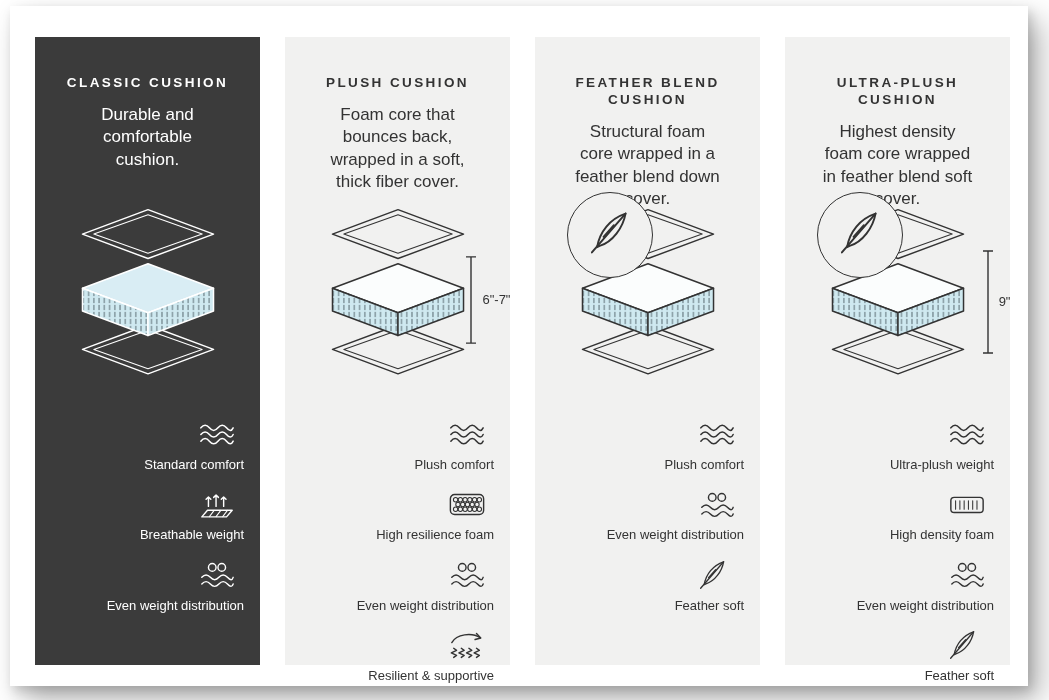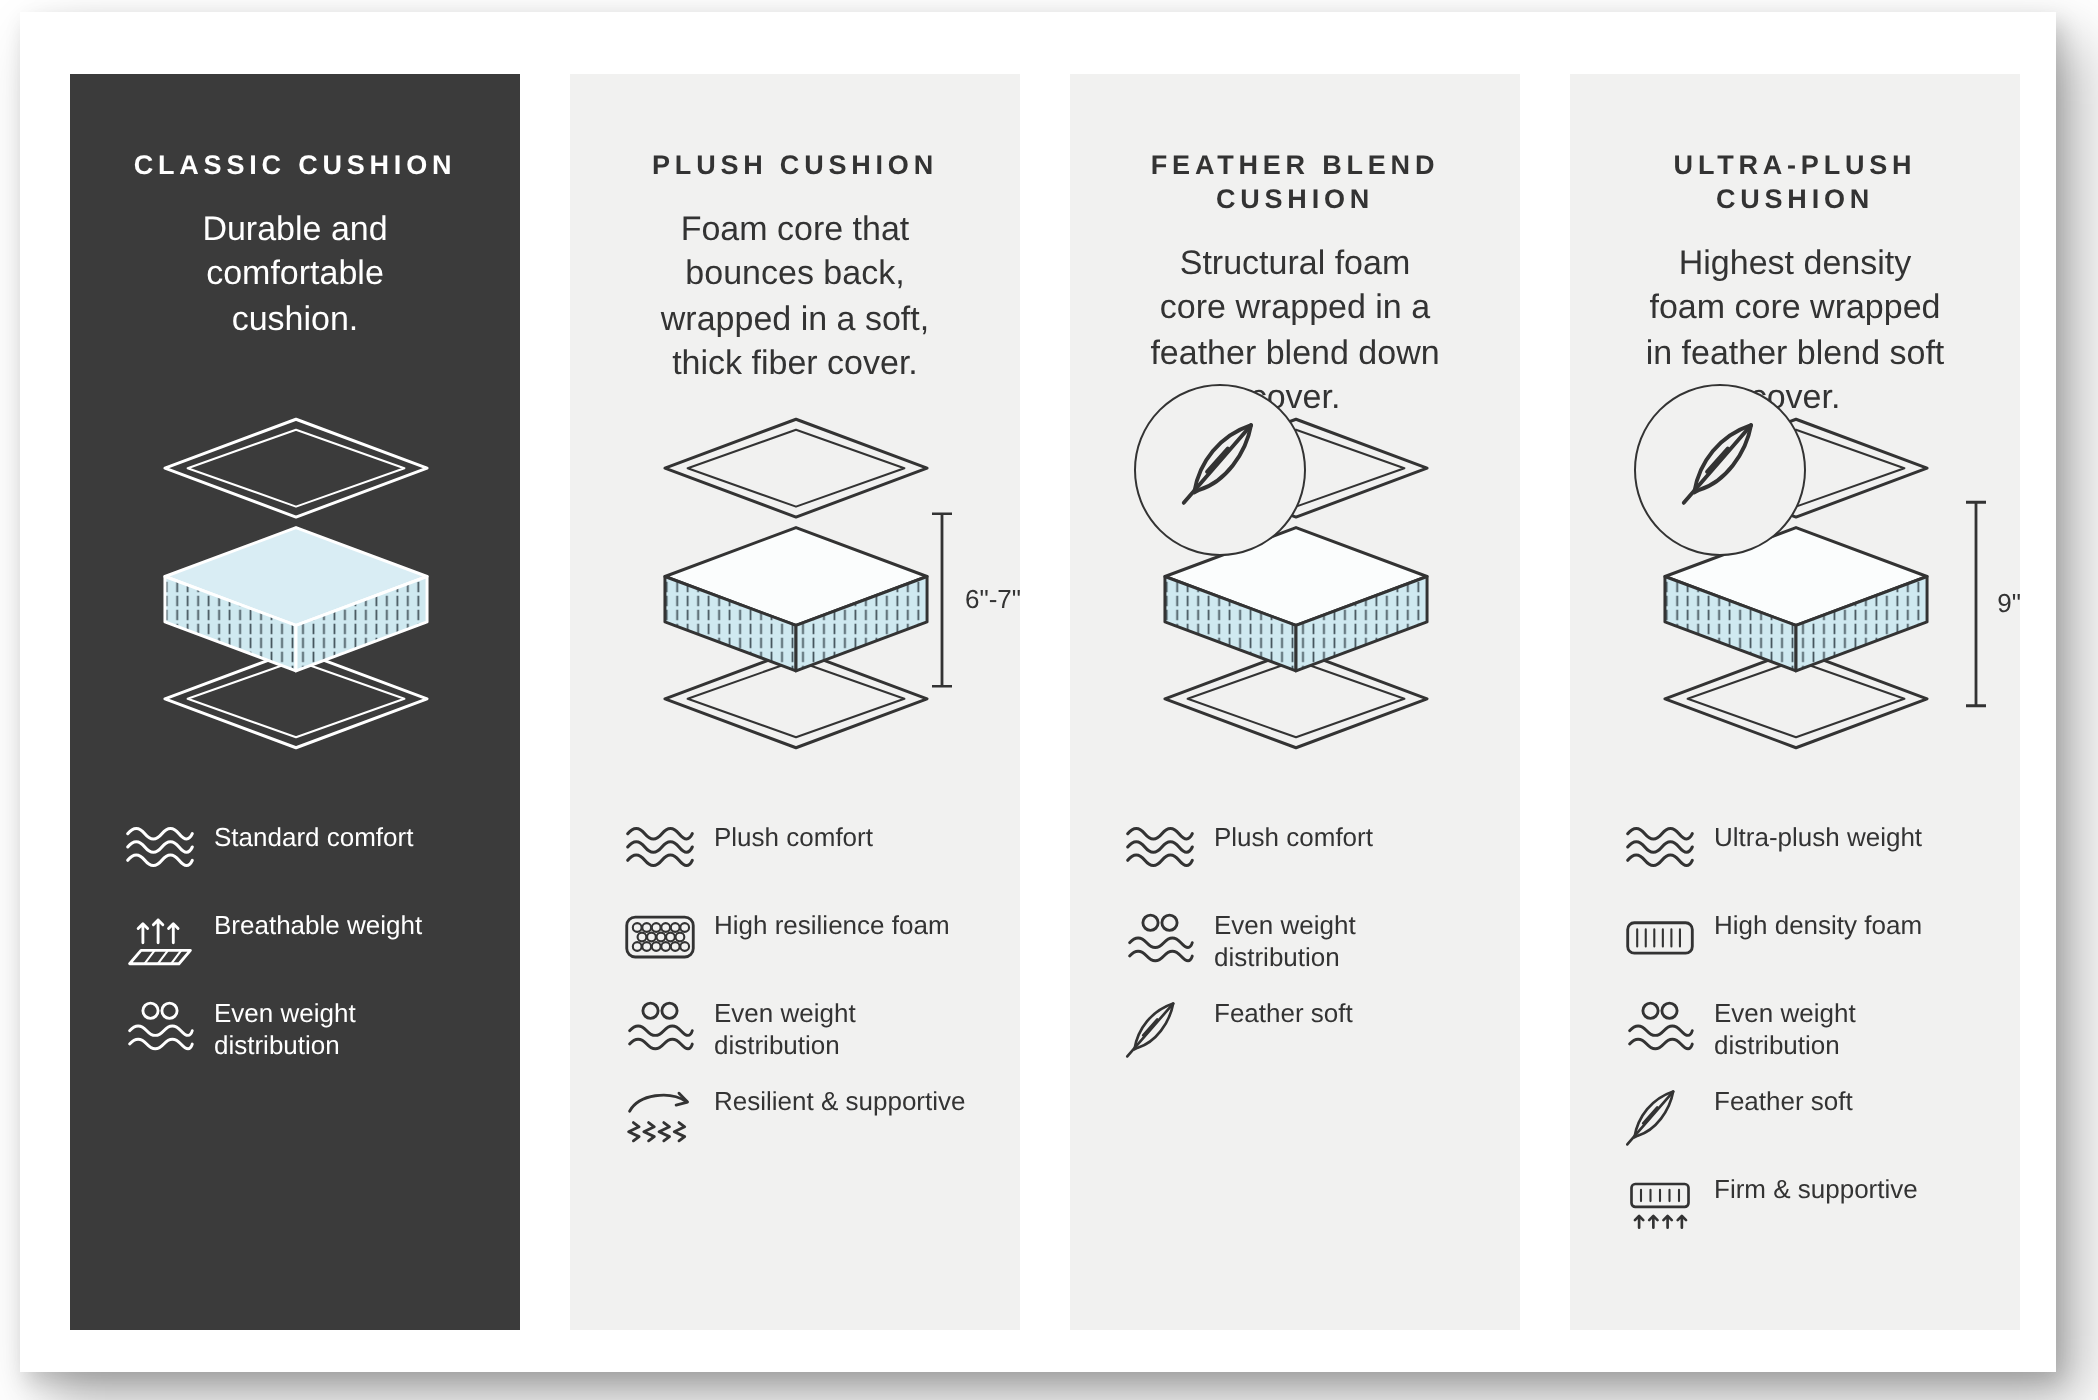--- a/index.html
+++ b/index.html
@@ -28,21 +28,21 @@
   .badge { position:absolute; left:2px; top:-14px; width:84px; height:84px;
            border:1.6px solid var(--ink); border-radius:50%; background:var(--bg);
            display:flex; align-items:center; justify-content:center; }
   .badge-feather svg { width:44px; height:48px; }
 
   .dim { position:absolute; right:-30px; display:flex; align-items:center; gap:5px; color:var(--ink); }
   .dim svg { height:100%; display:block; }
   .dim-label { font-size:13px; white-space:nowrap; }
 
   .features { padding:12px 16px 0 26px; }
-  .feature { display:flex; align-items:flex-start; min-height:36px; margin-bottom:8px; }
+  .feature { display:flex; align-items:flex-end; min-height:36px; margin-bottom:8px;flex-direction:column; }
   .feat-icon { width:46px; flex:0 0 46px; display:flex; align-items:center; }
   .feat-label { font-size:13px; line-height:1.25; }
 </style>
 </head>
 <body>
 
 <svg width="0" height="0" style="position:absolute" aria-hidden="true">
   <defs>
     <pattern id="hatch" width="6" height="8" patternUnits="userSpaceOnUse">
       <rect width="6" height="8" fill="#cfe9f0"></rect>

